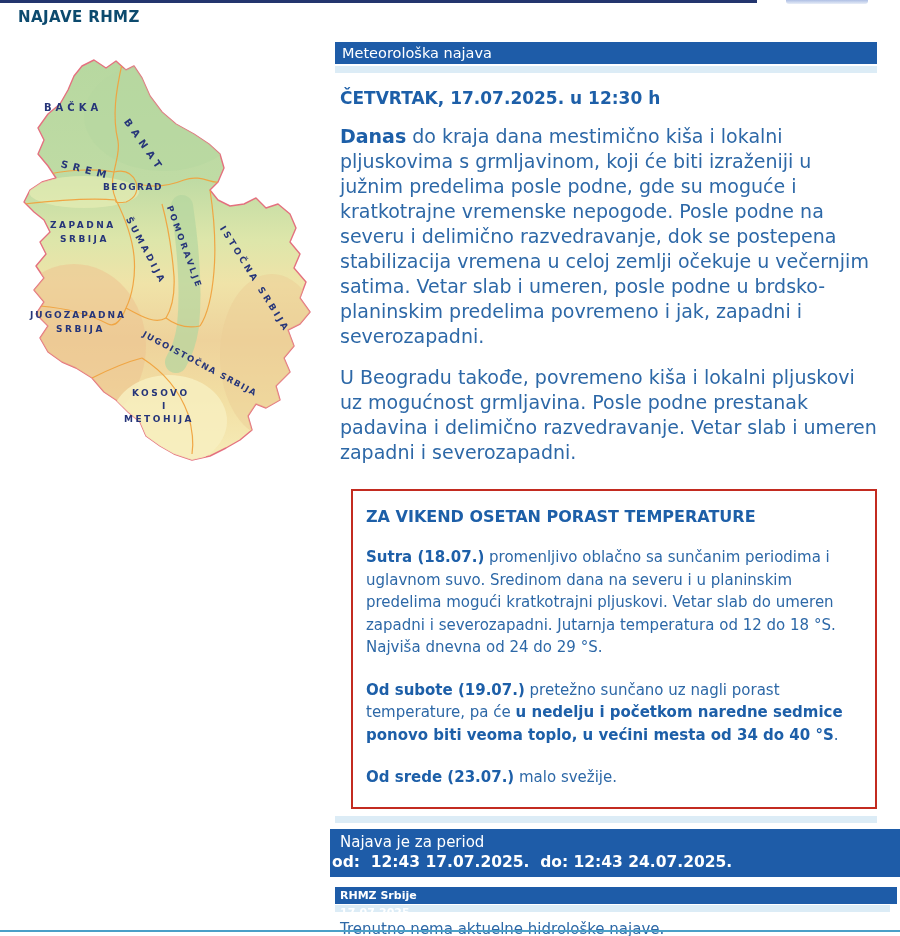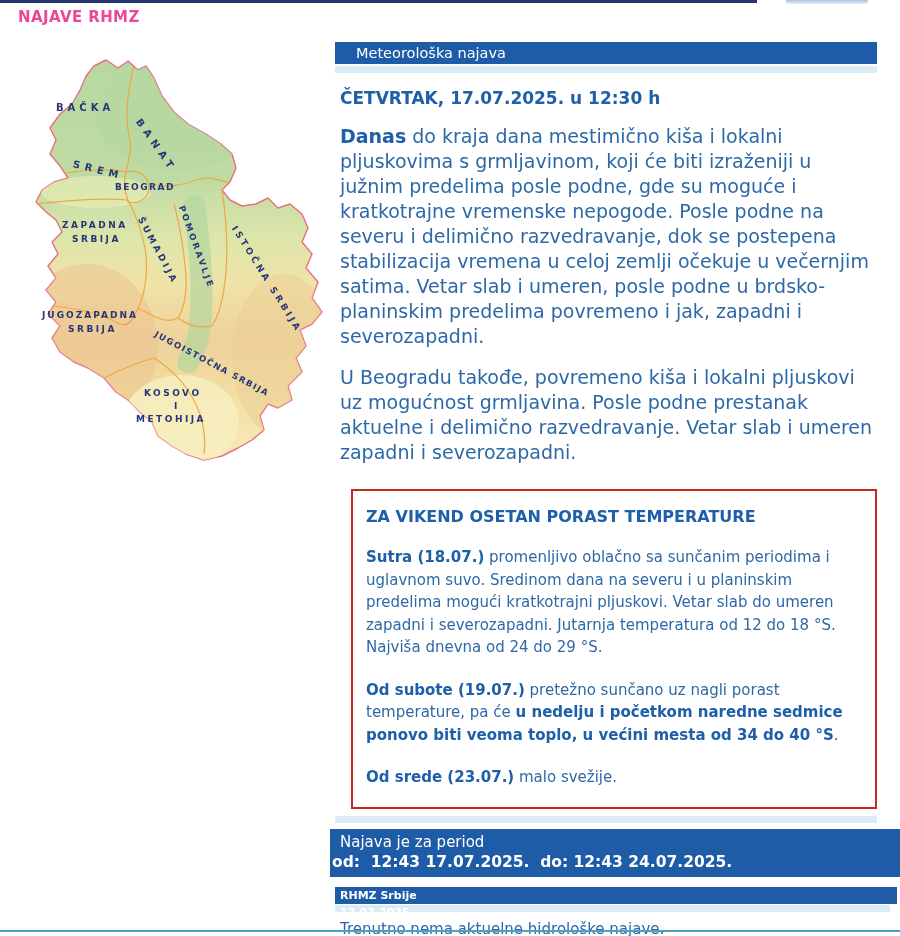--- a/index.html
+++ b/index.html
@@ -2,29 +2,29 @@
 <html style="--bar_blue: #1e5ca8; --text_blue: #2d68a7; --heading_blue: #1d5fa8; --red_border: #c32b20; --light_strip: #dcecf6; --bottom_line: #4aa0c8; --map_border_outer: #e4717f; --map_border_inner: #f0a33f;"><head>
 <meta charset="utf-8">
 <style>
   html,body{margin:0;padding:0;background:#fff;}
   .page{position:relative;width:900px;height:936px;overflow:hidden;background:#fff;
         font-family:"DejaVu Sans","Liberation Sans",sans-serif;}
   .top-rule{position:absolute;top:0;left:0;width:757px;height:3px;background:#23356e;}
   .top-accent{position:absolute;top:0;left:786px;width:82px;height:4px;
               background:linear-gradient(#aebfe4,#e8eef8);border-radius:0 0 3px 3px;}
   .page-title{position:absolute;top:8px;left:18px;font-size:15px;font-weight:bold;
-              color:#ec4899;letter-spacing:.4px;}
+              color:#0c4a6e;letter-spacing:.4px;}
   
-  .map-wrap{position:absolute;left:16px;top:56px;width:322px;height:410px;}
+  .map-wrap{position:absolute;left:4px;top:56px;width:322px;height:410px;}
   .map-wrap svg{display:block;}
   .map-label{fill:#263579;font-weight:bold;font-family:"DejaVu Sans",sans-serif;}
   
   .col{position:absolute;left:335px;top:42px;width:542px;}
   .bar{background:var(--bar_blue);color:#fff;}
-  .meteo-bar{height:22px;line-height:22px;font-size:14.5px;padding-left:21px;box-sizing:border-box;}
+  .meteo-bar{height:22px;line-height:22px;font-size:14.5px;padding-left:7px;box-sizing:border-box;}
   .strip{height:7px;background:var(--light_strip);margin-top:2px;}
   .date-heading{margin-top:15px;font-size:17px;font-weight:bold;color:var(--heading_blue);padding-left:5px;}
   .para{margin:16px 0 0 0;padding-left:5px;font-size:19px;line-height:25px;color:var(--text_blue);}
   .para b{color:var(--heading_blue);}
   .warn-box{margin:24px 0 0 16px;border:2px solid var(--red_border);padding:16px 13px 18px 13px;box-sizing:border-box;}
   .warn-title{font-size:16px;font-weight:bold;color:var(--heading_blue);}
   .warn-para{margin:20px 0 0 0;font-size:15px;line-height:22.5px;color:var(--text_blue);}
   .warn-para b{color:var(--heading_blue);}
   .strip2{height:7px;background:var(--light_strip);margin-top:7px;}
   .period-bar{margin-top:6px;margin-left:-5px;width:627px;padding:3px 0 5px 0;box-sizing:border-box;}
@@ -111,21 +111,21 @@
   </div>
 
   <div class="col">
 
     <div class="bar meteo-bar">Meteorološka najava</div>
     <div class="strip"></div>
 
     <div class="date-heading">ČETVRTAK, 17.07.2025. u 12:30 h</div>
 
     <div class="para"><b>Danas</b> do kraja dana mestimično kiša i lokalni pljuskovima s grmljavinom, koji će biti izraženiji u južnim predelima posle podne, gde su moguće i kratkotrajne vremenske nepogode. Posle podne na severu i delimično razvedravanje, dok se postepena stabilizacija vremena u celoj zemlji očekuje u večernjim satima. Vetar slab i umeren, posle podne u brdsko-planinskim predelima povremeno i jak, zapadni i severozapadni.</div>
-    <div class="para">U Beogradu takođe, povremeno kiša i lokalni pljuskovi uz mogućnost grmljavina. Posle podne prestanak aktuelne i delimično razvedravanje. Vetar slab i umeren zapadni i severozapadni.</div>
+    <div class="para">U Beogradu takođe, povremeno kiša i lokalni pljuskovi uz mogućnost grmljavina. Posle podne prestanak padavina i delimično razvedravanje. Vetar slab i umeren zapadni i severozapadni.</div>
 
     <div class="warn-box">
       <div class="warn-title">ZA VIKEND OSETAN PORAST TEMPERATURE</div>
       <div class="warn-para"><b>Sutra (18.07.)</b> promenljivo oblačno sa sunčanim periodima i uglavnom suvo. Sredinom dana na severu i u planinskim predelima mogući kratkotrajni pljuskovi. Vetar slab do umeren zapadni i severozapadni. Jutarnja temperatura od 12 do 18 °S. Najviša dnevna od 24 do 29 °S.</div>
       <div class="warn-para"><b>Od subote (19.07.)</b> pretežno sunčano uz nagli porast temperature, pa će <b>u nedelju i početkom naredne sedmice ponovo biti veoma toplo, u većini mesta od 34 do 40 °S</b>.</div>
       <div class="warn-para"><b>Od srede (23.07.)</b> malo svežije.</div>
     </div>
 
     <div class="strip2"></div>
 

